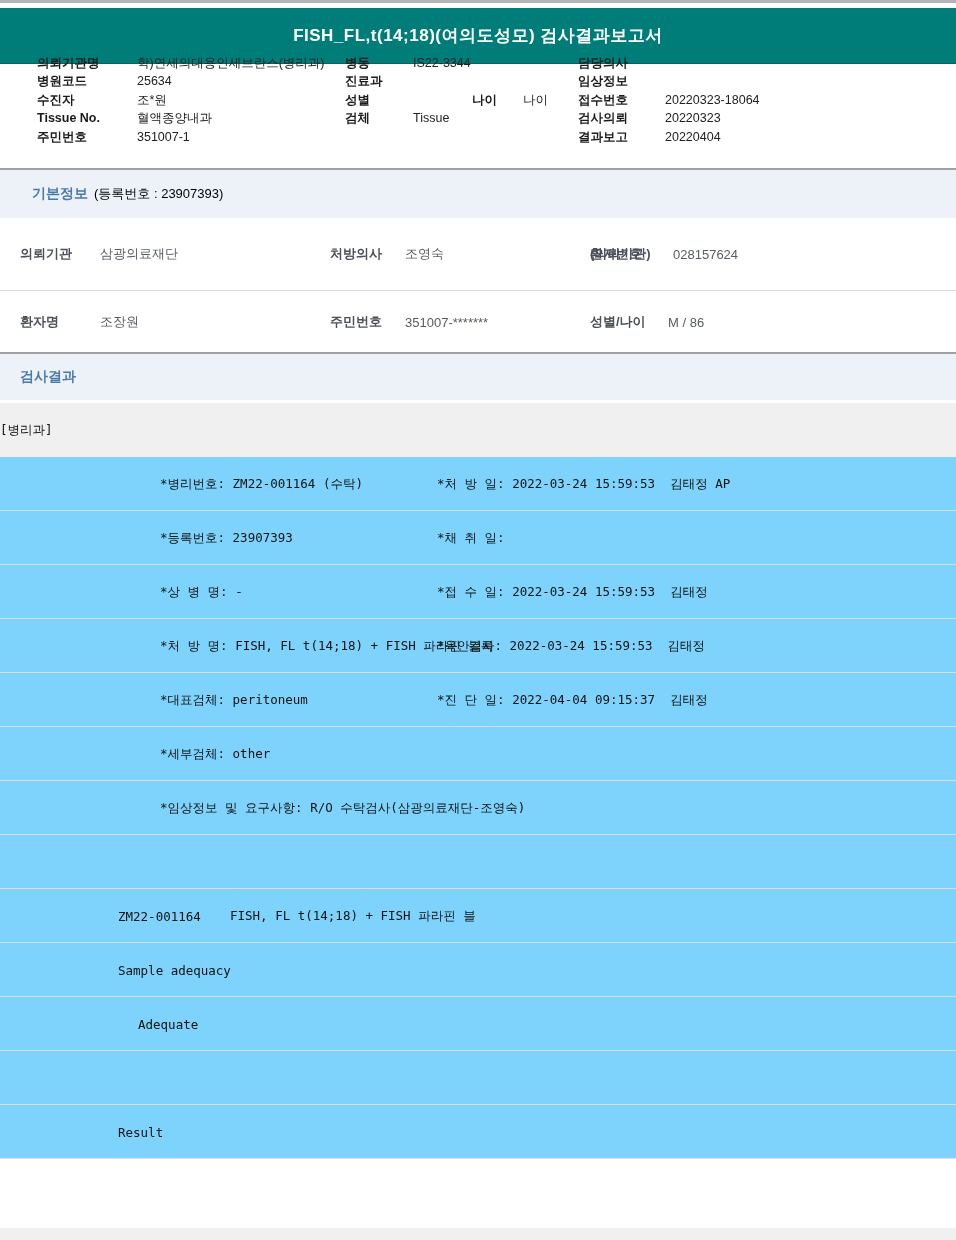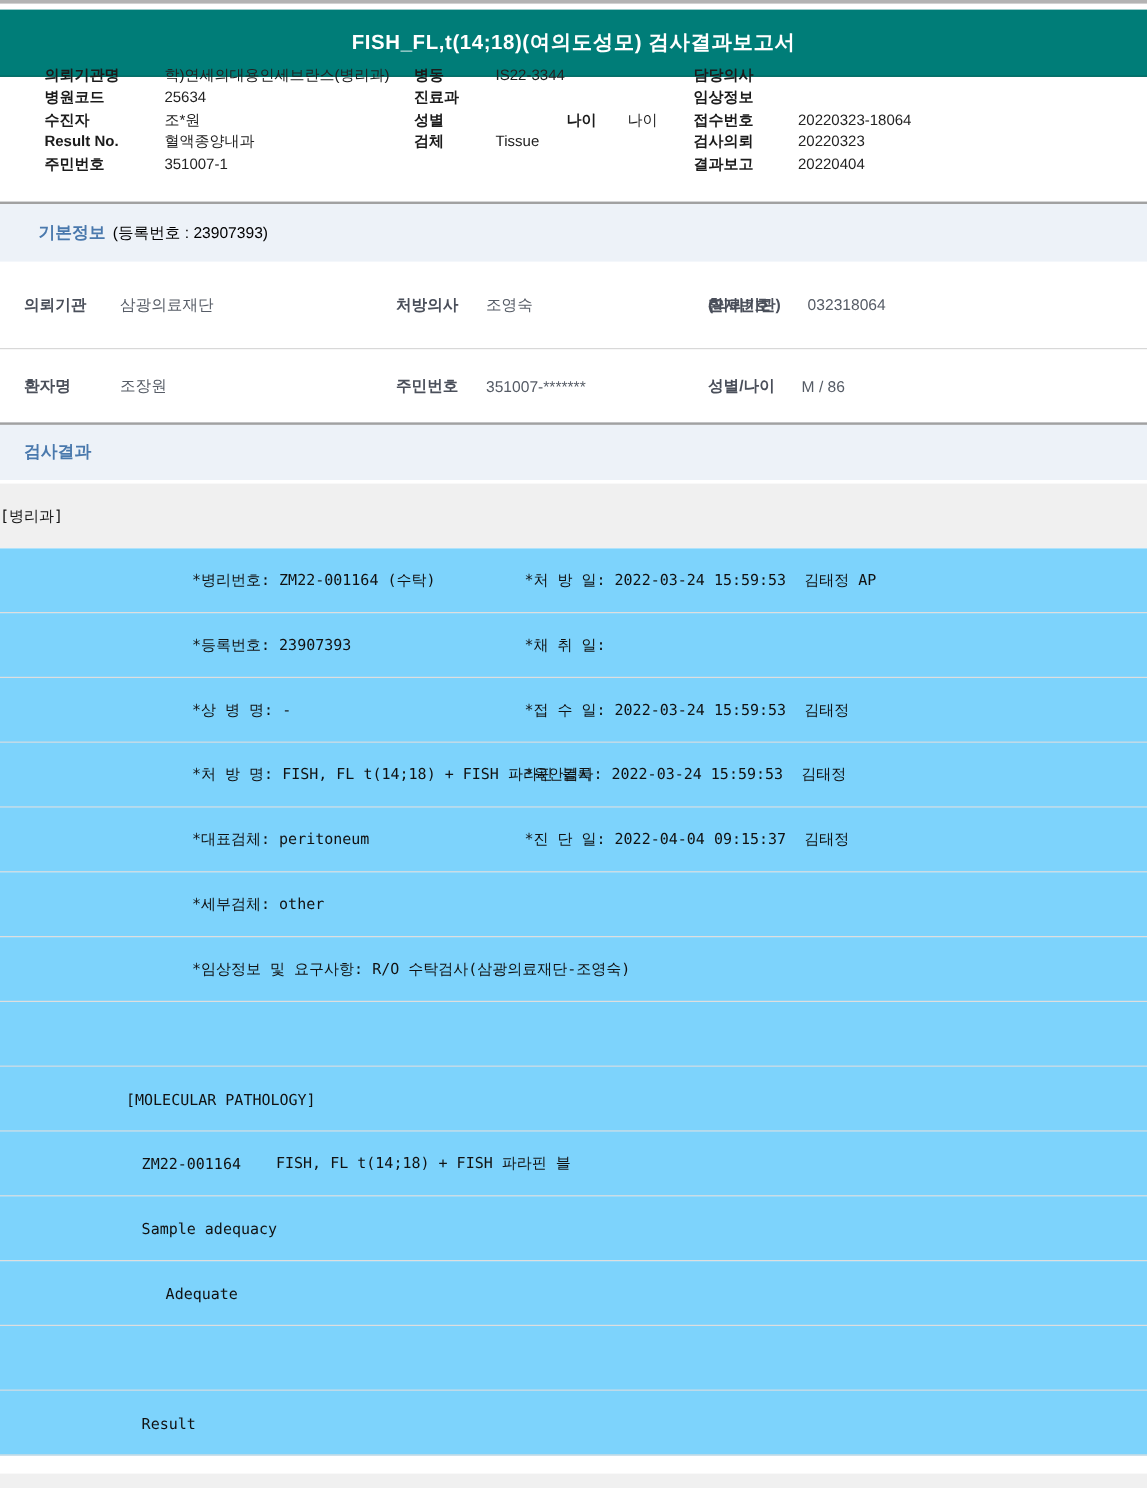--- a/index.html
+++ b/index.html
@@ -69,21 +69,21 @@
   </div>
 
   <div class="info-grid">
 
     <span class="ilab c1l r1">의뢰기관명</span>
     <span class="ival c1v r1">학)연세의대용인세브란스(병리과)</span>
     <span class="ilab c1l r2">병원코드</span>
     <span class="ival c1v r2">25634</span>
     <span class="ilab c1l r3">수진자</span>
     <span class="ival c1v r3">조*원</span>
-    <span class="ilab c1l r4">Result No.</span>
+    <span class="ilab c1l r4">Tissue No.</span>
     <span class="ival c1v r4">혈액종양내과</span>
     <span class="ilab c1l r5">주민번호</span>
     <span class="ival c1v r5">351007-1</span>
 
     <span class="ilab c2l r1">병동</span>
     <span class="ival c2v r1">IS22-3344</span>
     <span class="ilab c2l r2">진료과</span>
     <span class="ival c2v r2"></span>
     <span class="ilab c2l r3">성별</span>
     <span class="ilab r3" style="left:472px;">나이</span>
@@ -107,21 +107,21 @@
     <span class="sec-title">기본정보</span>
     <span class="sec-sub">(등록번호 : 23907393)</span>
   </div>
 
   <div class="prow prow1">
     <span class="plab p-c1l">의뢰기관</span>
     <span class="pval p-c1v">삼광의료재단</span>
     <span class="plab p-c2l">처방의사</span>
     <span class="pval p-c2v">조영숙</span>
     <span class="plab p-c3l two-line"><span>환자번호</span><br><span>(의뢰기관)</span></span>
-    <span class="pval p-c3v">032318064</span>
+    <span class="pval p-c3v">028157624</span>
   </div>
 
   <div class="prow prow2">
     <span class="plab p-c1l">환자명</span>
     <span class="pval p-c1v">조장원</span>
     <span class="plab p-c2l">주민번호</span>
     <span class="pval p-c2v">351007-*******</span>
     <span class="plab p-c3l" style="left:590px;">성별/나이</span>
     <span class="pval" style="left:668px;">M / 86</span>
   </div>
@@ -158,23 +158,20 @@
     <div class="drow">
       <span class="mono dx-left">*세부검체: other</span>
       <span class="mono dx-right"></span>
     </div>
     <div class="drow">
       <span class="mono dx-left">*임상정보 및 요구사항: R/O 수탁검사(삼광의료재단-조영숙)</span>
       <span class="mono dx-right"></span>
     </div>
     <div class="drow"></div>
     <div class="drow">
-      <span class="mono dx-mol">[MOLECULAR PATHOLOGY]</span>
-    </div>
-    <div class="drow">
       <span class="mono dx-code">ZM22-001164</span>
       <span class="mono dx-name">FISH, FL t(14;18) + FISH 파라핀 블</span>
     </div>
     <div class="drow">
       <span class="mono dx-ind1">Sample adequacy</span>
     </div>
     <div class="drow">
       <span class="mono dx-ind2">Adequate</span>
     </div>
     <div class="drow"></div>

